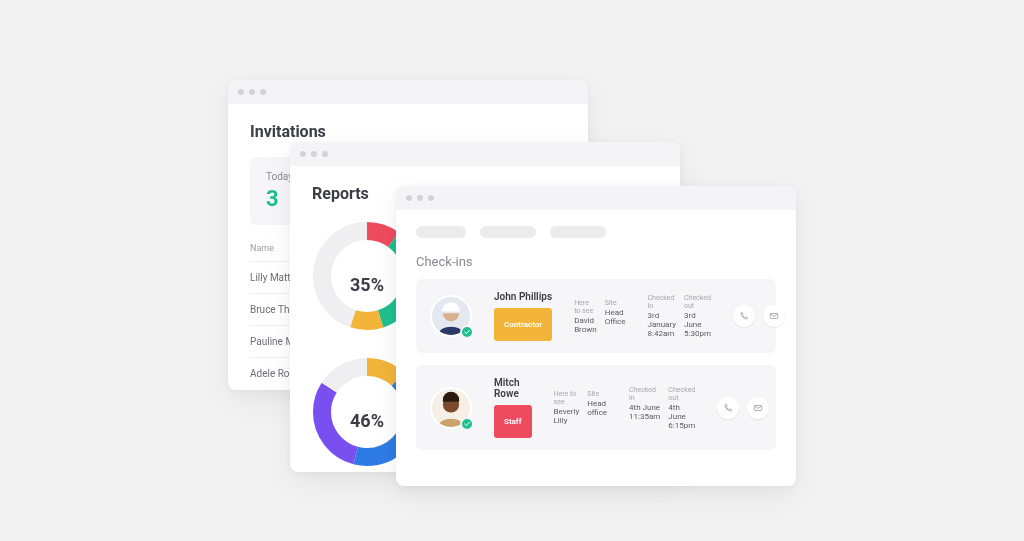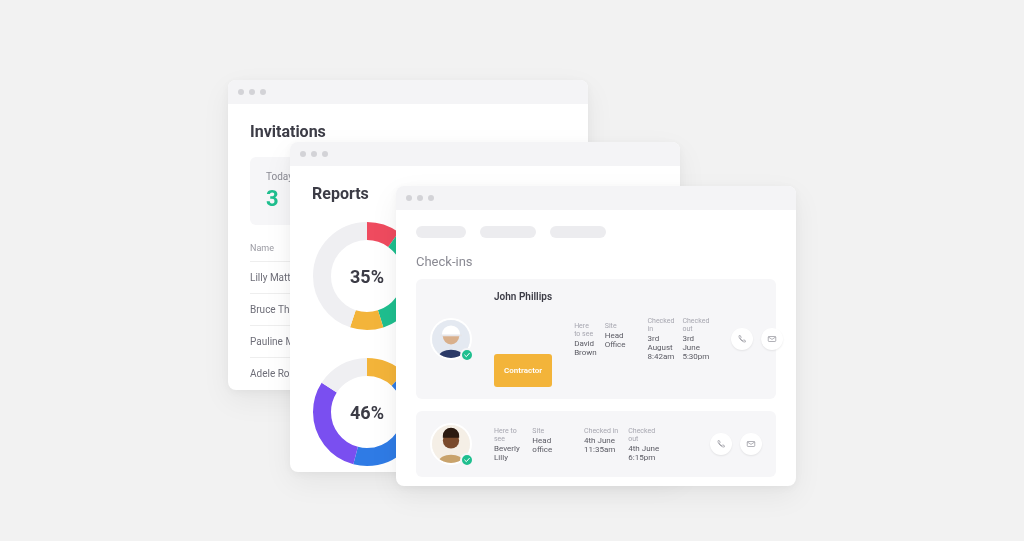--- a/index.html
+++ b/index.html
@@ -47,21 +47,21 @@
   .inv-row { font-size: 10px; color: #6e6e78; padding: 10px 0; border-top: 1px solid #eee; }
 
   
   .w2 { left: 290px; top: 142px; width: 390px; height: 330px; }
   .w2 .content { padding: 18px 22px; }
   .w2 h2 { font-size: 16px; color: #3c3c46; margin-bottom: 18px; font-weight: 700;}
   .donut-wrap { display: flex; align-items: center; margin-bottom: 26px; }
   .donut { position: relative; width: 110px; height: 110px; }
   .donut svg { width: 110px; height: 110px; transform: rotate(-90deg); }
   .donut .center {
-    position: absolute; top: 0; left: 0; width: 100%; height: 100%;
+    position: absolute; top: 8px; left: 0; width: 100%; height: 100%;
     display: flex; align-items: center; justify-content: center;
     font-size: 18px; font-weight: 700; color: #3c3c46;
   }
 
   
   .w3 { left: 396px; top: 186px; width: 400px; height: 300px; }
   .w3 .content { padding: 16px 20px 20px; }
   .w3 h2 { font-size: 14px; color: #3c3c46; margin-bottom: 12px; font-weight: 700;}
   .tab-row { display: flex; gap: 14px; margin-bottom: 16px; }
   .pill-skel { height: 12px; border-radius: 6px; background: #ececef; }
@@ -88,21 +88,21 @@
     width: 14px; height: 14px; border-radius: 50%;
     background: #1fbf8f; border: 2px solid #f6f6f8;
     display: flex; align-items: center; justify-content: center;
   }
   .verify svg { width: 8px; height: 8px; }
 
   .person-col { width: 90px; }
   .person-name { font-size: 10px; color: #3c3c46; margin-bottom: 6px; font-weight: 600; }
   .badge {
     display: inline-block; font-size: 8px; color: #fff; font-weight: 600;
-    padding: 12px 10px; border-radius: 3px; margin-top: 46px;
+    padding: 12px 10px; border-radius: 3px;
   }
   .badge.amber { background: #f3b43a; }
   .badge.red   { background: #ef4b5f; }
 
   .info-col { display: flex; gap: 8px; justify-content: flex-end; }
   .kv .k { font-size: 7px; color: #a7a7b0; margin-bottom: 1px; }
   .kv .v { font-size: 8px; color: #5a5a63; }
   .info-a { width: 68px; }
   .info-b { width: 78px; }
 
@@ -211,21 +211,21 @@
                 <div class="v">David Brown</div>
               </div>
       <div class="kv">
                 <div class="k">Site</div>
                 <div class="v">Head Office</div>
               </div>
     </div>
     <div class="info-col info-b">
       <div class="kv">
                 <div class="k">Checked in</div>
-                <div class="v">3rd August 8:42am</div>
+                <div class="v">3rd January 8:42am</div>
               </div>
       <div class="kv">
                 <div class="k">Checked out</div>
                 <div class="v">3rd June 5:30pm</div>
               </div>
     </div>
     <div class="actions">
       <div class="icon-btn">
                 <svg viewBox="0 0 24 24">
                   <path d="M5 4 C5 4 7 3 8 4 L10 8 L8 10 C9 13 11 15 14 16 L16 14 L20 16 C21 17 20 19 20 19 C14 21 3 10 5 4 Z"></path>
@@ -248,20 +248,24 @@
                   <path d="M12 12 a9 9 0 0 1 18 0 v2 h-18z" fill="#2b1a10"></path>
                   <path d="M7 42 C7 30 35 30 35 42 Z" fill="#c9a36b"></path>
                 </svg>
               </div>
       <div class="verify">
         <svg viewBox="0 0 24 24">
                   <path d="M5 12 L10 17 L19 7" fill="none" stroke="#fff" stroke-width="3" stroke-linecap="round" stroke-linejoin="round"></path>
                 </svg>
       </div>
     </div>
+    <div class="person-col">
+      <div class="person-name">Mitch Rowe</div>
+      <span class="badge red">Staff</span>
+    </div>
     <div class="info-col info-a">
       <div class="kv">
                 <div class="k">Here to see</div>
                 <div class="v">Beverly Lilly</div>
               </div>
       <div class="kv">
                 <div class="k">Site</div>
                 <div class="v">Head office</div>
               </div>
     </div>

